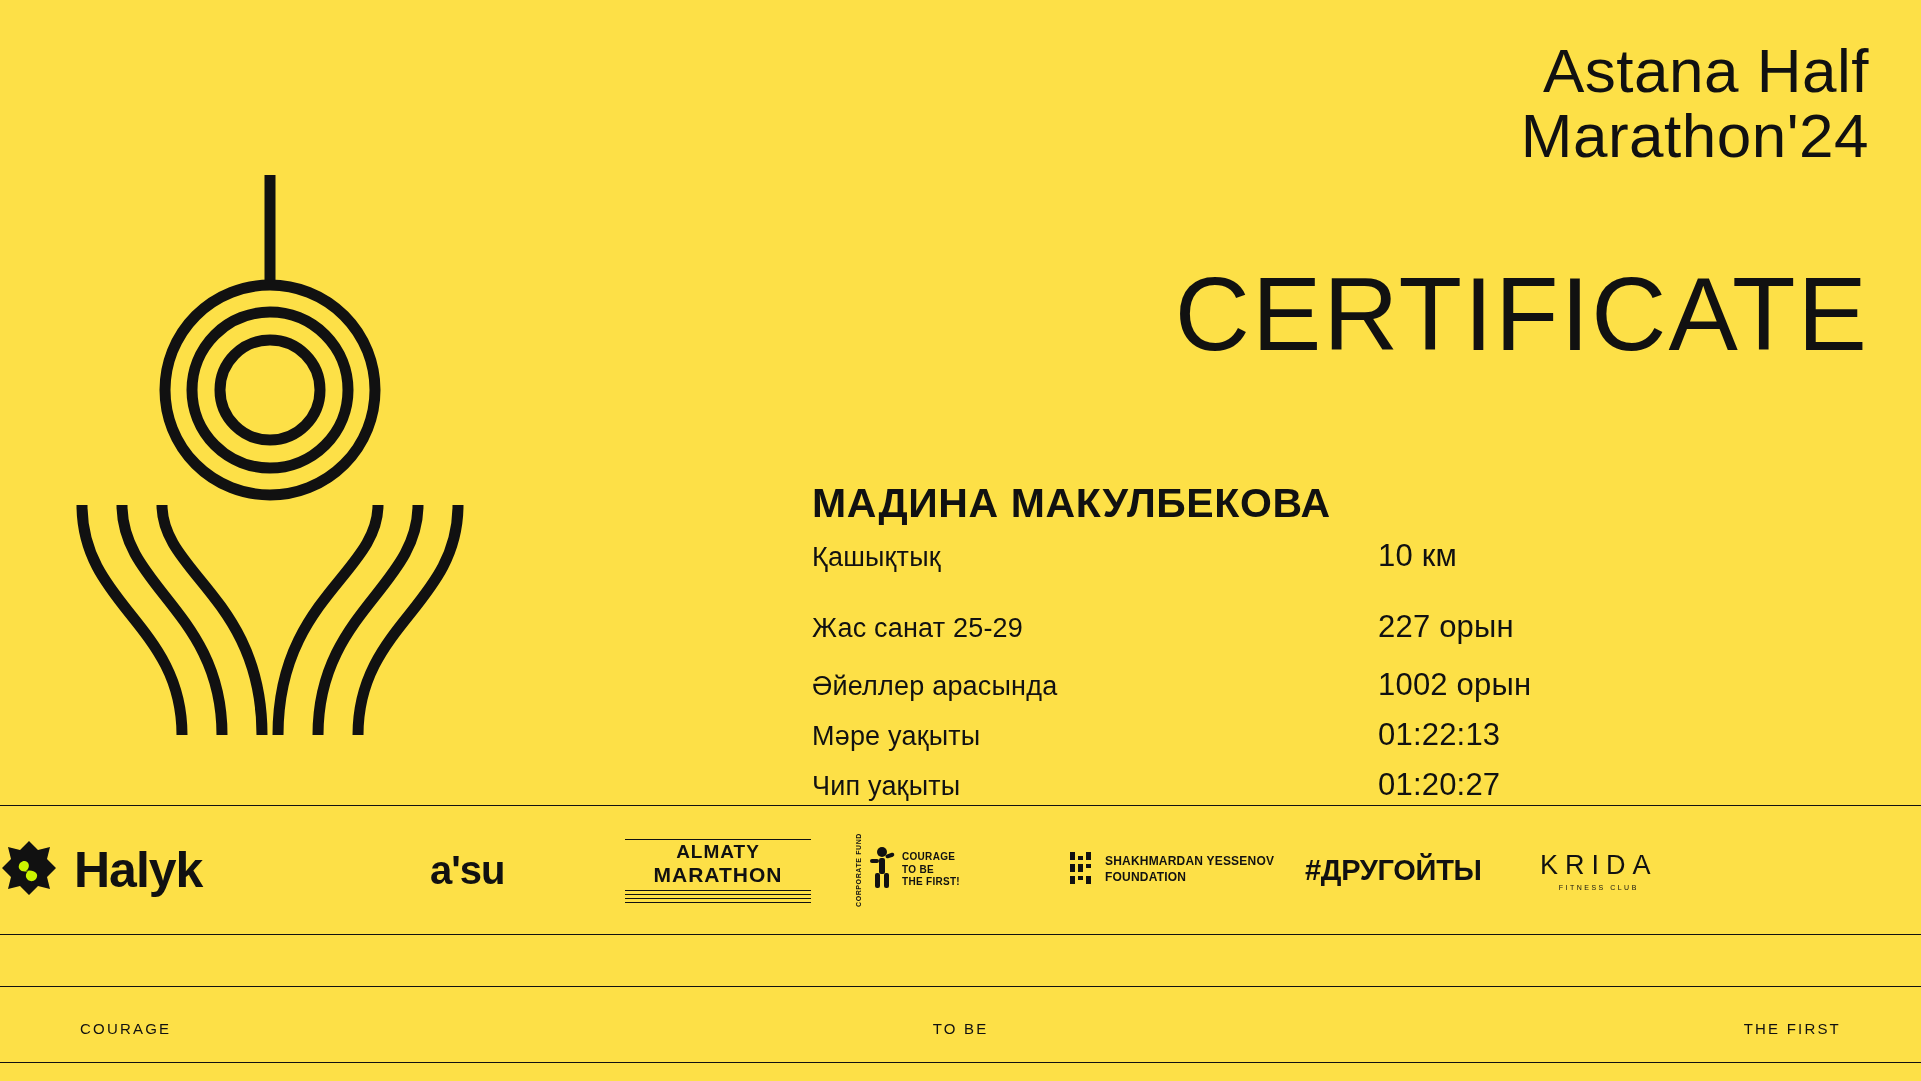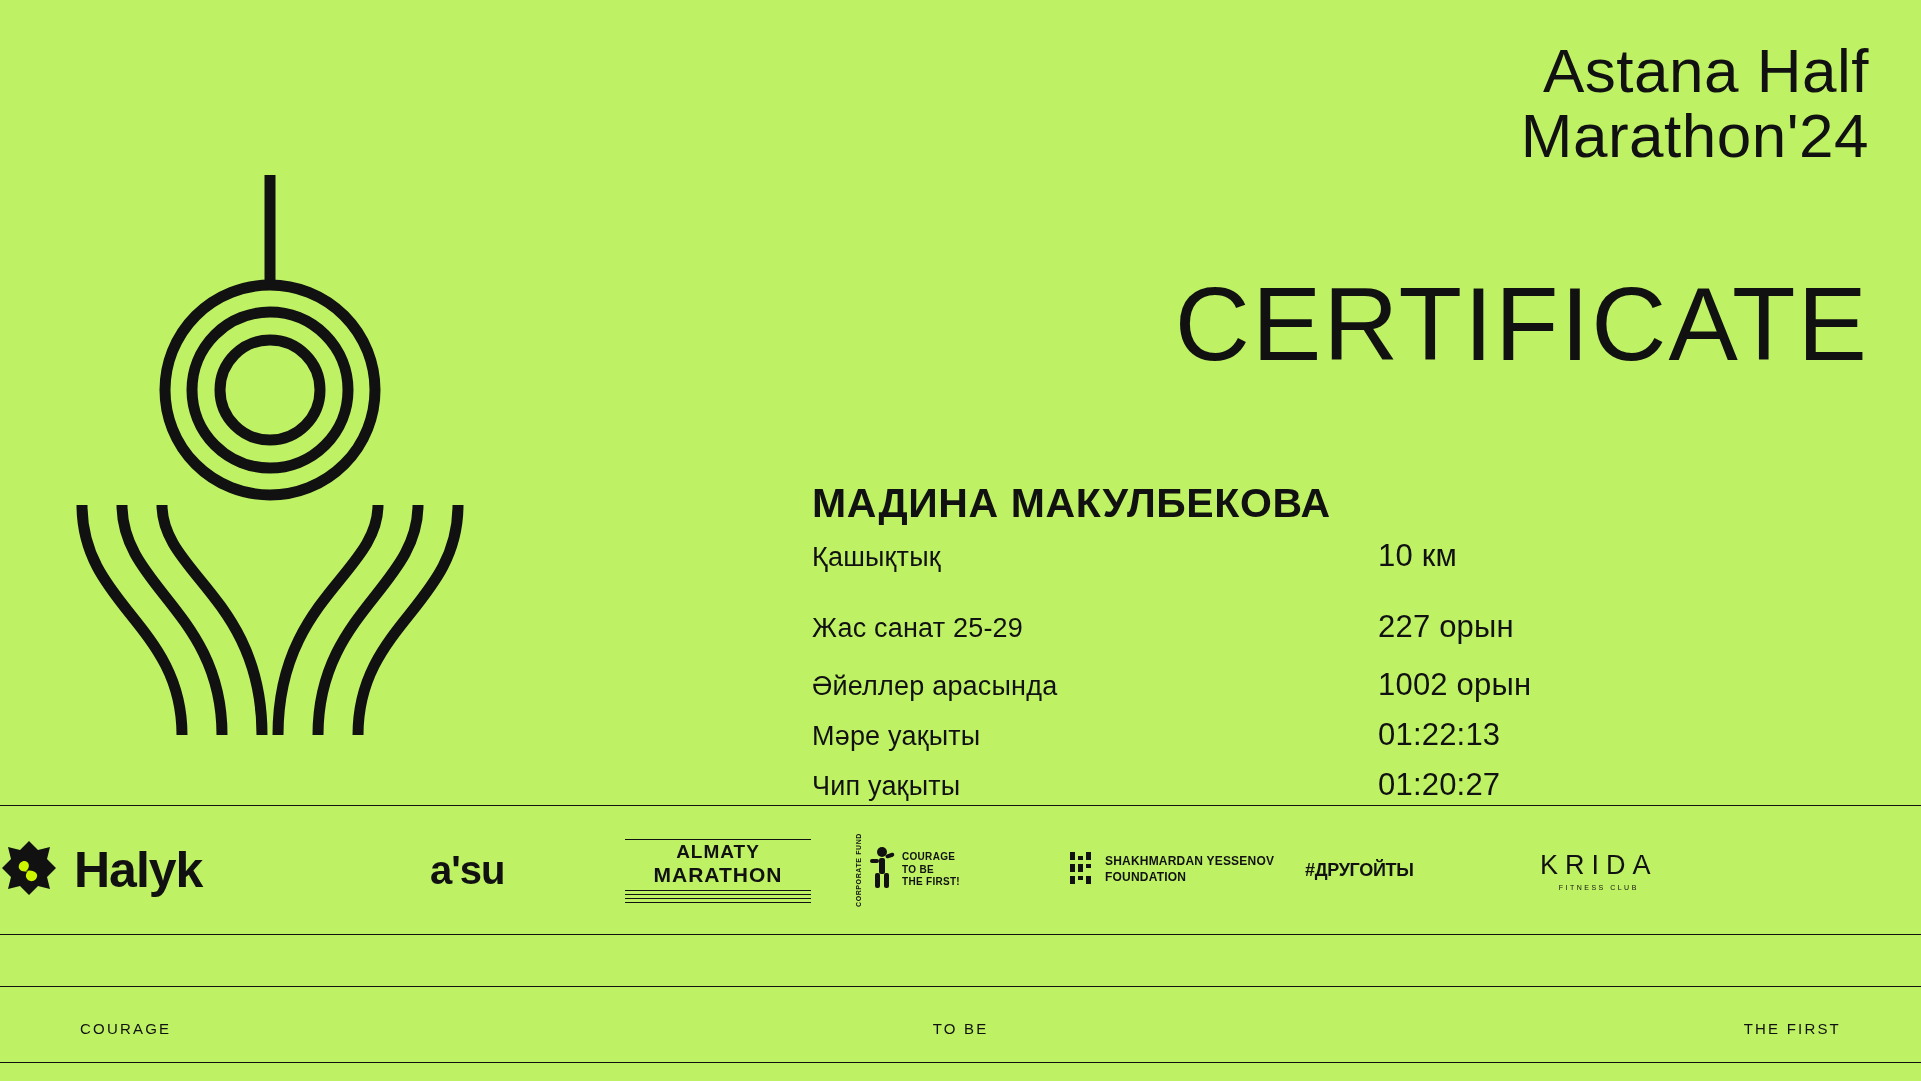--- a/index.html
+++ b/index.html
@@ -12,21 +12,21 @@
     background: #ccf500;
     font-family: "Liberation Sans", sans-serif;
     color: #111111;
     overflow: hidden;
     position: relative;
   }
 
   .certificate {
     position: absolute;
     inset: 0;
-    background: #bef264;
+    background: #fde047;
   }
 
   
   .emblem {
     position: absolute;
     left: 70px;
     top: 175px;
     width: 400px;
     height: 580px;
   }
@@ -40,21 +40,21 @@
     font-size: 62px;
     line-height: 1.05;
     letter-spacing: 0.5px;
     font-weight: 400;
     white-space: pre-line;
   }
 
   .cert-word {
     position: absolute;
     right: 52px;
-    top: 272px;
+    top: 262px;
     text-align: left;
     font-size: 104px;
     line-height: 1;
     letter-spacing: 2px;
     font-weight: 400;
   }
 
   .athlete-name {
     position: absolute;
     left: 812px;
@@ -188,21 +188,21 @@
   }
   .shakh-txt {
     font-size: 12px;
     font-weight: 700;
     line-height: 1.3;
     letter-spacing: 0.2px;
     white-space: pre-line;
   }
 
   .drugoity-word {
-    font-size: 18px;
+    font-size: 29px;
     font-weight: 700;
     letter-spacing: -0.3px;
   }
 
   .krida-block { text-align: center; }
   .krida-word {
     font-size: 27px;
     letter-spacing: 7px;
     font-weight: 400;
   }

